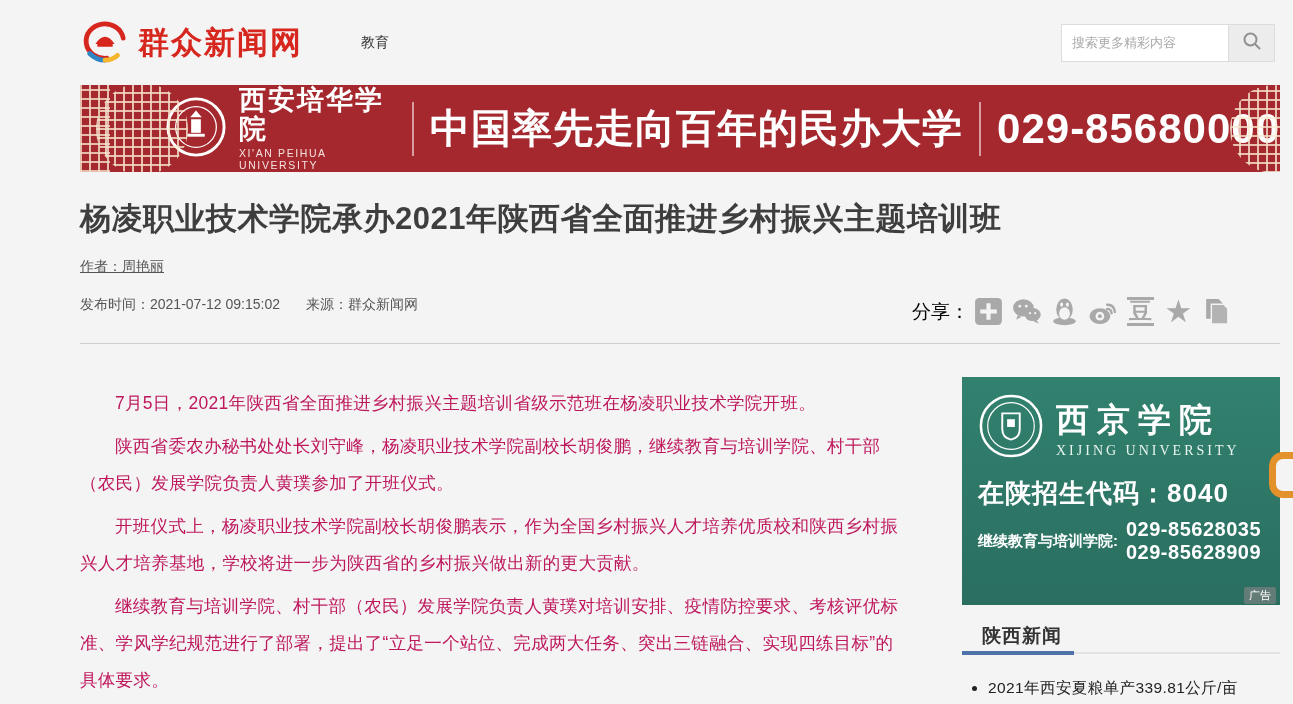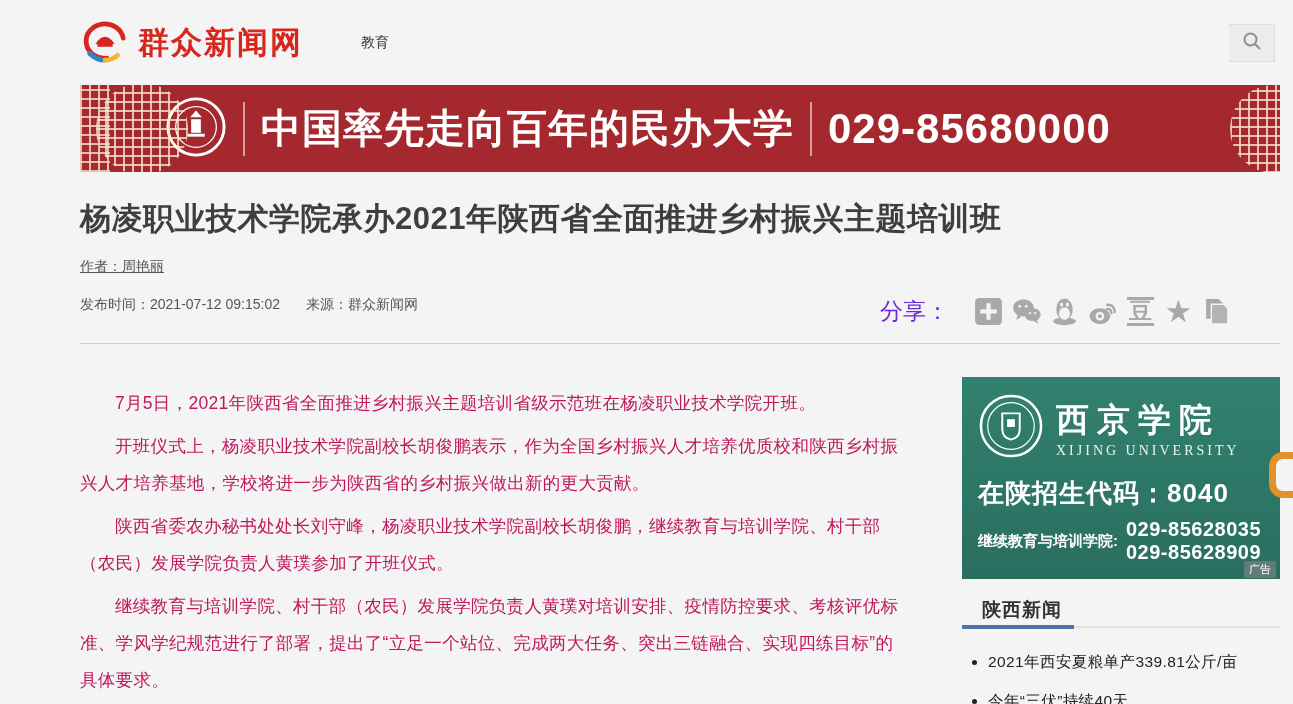--- a/index.html
+++ b/index.html
@@ -60,42 +60,42 @@
     font-size:40px; letter-spacing:1px; white-space:nowrap;
   }
   .banner-phone { font-size:42px; font-weight:bold; letter-spacing:1px; white-space:nowrap; }
 
   
   .article-title { margin-top:26px; font-size:31px; font-weight:bold; color:#3e3e3e; letter-spacing:.5px; }
   .meta-author { margin-top:18px; font-size:14px; color:#555;text-decoration:underline; }
   .meta-row { margin-top:20px; display:flex; align-items:flex-start; font-size:14px; color:#555; }
   .meta-source { margin-left:26px; }
   .share { margin-left:auto; margin-right:48px; display:flex; align-items:center; }
-  .share-label { font-size:23px; color:#6d28d9; margin-right:24px; }
+  .share-label { font-size:19px; color:#000000; margin-right:4px; }
   .share-icons { display:flex; align-items:center; gap:7px; }
   .share-icon { width:31px; height:31px; display:flex; align-items:center; justify-content:center; cursor:pointer; }
   .share-icon svg { width:31px; height:31px; }
   .icon-douban { font-size:23px; font-weight:bold; color:#a9a9a9; line-height:1;
     border:3px solid #a9a9a9; border-left:none; border-right:none; padding:0 2px; }
   .icon-star { font-size:31px; color:#a9a9a9; line-height:1; }
 
   .rule { margin-top:16px; border-top:1px solid #cfcfcf; }
 
   
   .main { display:flex; margin-top:33px; }
   .article-body { width:830px; padding-top:8px; }
   .article-body p {
     font-size:17.5px; line-height:37px; color:#be185d;
     text-indent:2em; margin-bottom:6px; letter-spacing:.3px;
   }
   .side { margin-left:52px; width:318px; flex:none; }
 
   
   .ad {
-    position:relative; width:318px; height:202px;
+    position:relative; width:318px; height:228px;
     background:linear-gradient(180deg,#32816f,#2a6e60);
     padding:16px 14px 12px 16px; color:#fff; cursor:pointer;
   }
   .ad-top { display:flex; align-items:center; gap:12px; }
   .ad-name { font-family:"Liberation Serif", serif; font-weight:bold; font-size:33px; letter-spacing:8px; }
   .ad-en { font-family:"Liberation Serif", serif; font-size:14px; letter-spacing:3px; color:#e9f4ef; }
   .ad-code { margin-top:13px; font-size:26px; font-weight:bold; letter-spacing:1px; }
   .ad-bottom { display:flex; align-items:center; margin-top:7px; gap:8px; }
   .ad-phone-label { font-size:15px; font-weight:bold; white-space:nowrap; }
   .ad-phones { font-size:20px; font-weight:bold; line-height:23px; letter-spacing:.5px; }
@@ -135,20 +135,21 @@
           <path d="M16 27 Q26 12 36 27 Z" fill="#d7261d"></path>
           <rect x="18" y="27" width="16" height="3" fill="#d7261d"></rect>
           <path d="M10 37 Q17 44 26 44" stroke="#2f86c4" stroke-width="5" fill="none" stroke-linecap="round"></path>
           <path d="M26 44 Q34 44 39 39" stroke="#f5b52c" stroke-width="5" fill="none" stroke-linecap="round"></path>
         </svg>
       </span>
       <span class="logo-text">群众新闻网</span>
     </div>
     <div class="nav-item">教育</div>
     <div class="search">
+      <input type="text" placeholder="搜索更多精彩内容" style="">
       <button>
         <span>
           <svg width="20" height="20" viewBox="0 0 20 20">
             <circle cx="8.5" cy="8.5" r="6" fill="none" stroke="#8f8f8f" stroke-width="2"></circle>
             <line x1="13" y1="13" x2="18" y2="18" stroke="#8f8f8f" stroke-width="2"></line>
           </svg>
         </span>
       </button>
     </div>
   </div>
@@ -159,20 +160,24 @@
     <div class="banner-circle right lattice"></div>
     <span class="banner-seal">
       <svg width="62" height="62" viewBox="0 0 64 64">
         <circle cx="32" cy="32" r="29" fill="none" stroke="#fff" stroke-width="3"></circle>
         <circle cx="32" cy="32" r="21" fill="none" stroke="#fff" stroke-width="1.3"></circle>
         <path d="M32 15 l6 7 h-12 z" fill="#fff"></path>
         <rect x="27" y="24" width="10" height="14" fill="#fff"></rect>
         <rect x="23" y="39" width="18" height="3" fill="#fff"></rect>
       </svg>
     </span>
+    <div class="banner-names">
+      <div class="banner-school">西安培华学院</div>
+      <div class="banner-school-en">XI'AN PEIHUA UNIVERSITY</div>
+    </div>
     <div class="banner-div"></div>
     <div class="banner-slogan">中国率先走向百年的民办大学</div>
     <div class="banner-div"></div>
     <div class="banner-phone">029-85680000</div>
   </div>
 
   <h1 class="article-title">杨凌职业技术学院承办2021年陕西省全面推进乡村振兴主题培训班</h1>
 
   <div class="meta-author">
     <span>作者：</span><span>周艳丽</span>
@@ -239,22 +244,22 @@
         </span>
       </div>
     </div>
   </div>
 
   <div class="rule"></div>
 
   <div class="main">
     <div class="article-body">
       <p>7月5日，2021年陕西省全面推进乡村振兴主题培训省级示范班在杨凌职业技术学院开班。</p>
+      <p>陕西省委农办秘书处处长刘守峰，杨凌职业技术学院副校长胡俊鹏，继续教育与培训学院、村干部（农民）发展学院负责人黄璞参加了开班仪式。</p>
       <p>开班仪式上，杨凌职业技术学院副校长胡俊鹏表示，作为全国乡村振兴人才培养优质校和陕西乡村振兴人才培养基地，学校将进一步为陕西省的乡村振兴做出新的更大贡献。</p>
-      <p>陕西省委农办秘书处处长刘守峰，杨凌职业技术学院副校长胡俊鹏，继续教育与培训学院、村干部（农民）发展学院负责人黄璞参加了开班仪式。</p>
       <p>继续教育与培训学院、村干部（农民）发展学院负责人黄璞对培训安排、疫情防控要求、考核评优标准、学风学纪规范进行了部署，提出了“立足一个站位、完成两大任务、突出三链融合、实现四练目标”的具体要求。</p>
     </div>
 
     <div class="side">
 
       <div class="ad">
         <div class="ad-top">
           <span>
             <svg width="66" height="66" viewBox="0 0 68 68">
               <circle cx="34" cy="34" r="31" fill="none" stroke="#fff" stroke-width="2.6"></circle>

